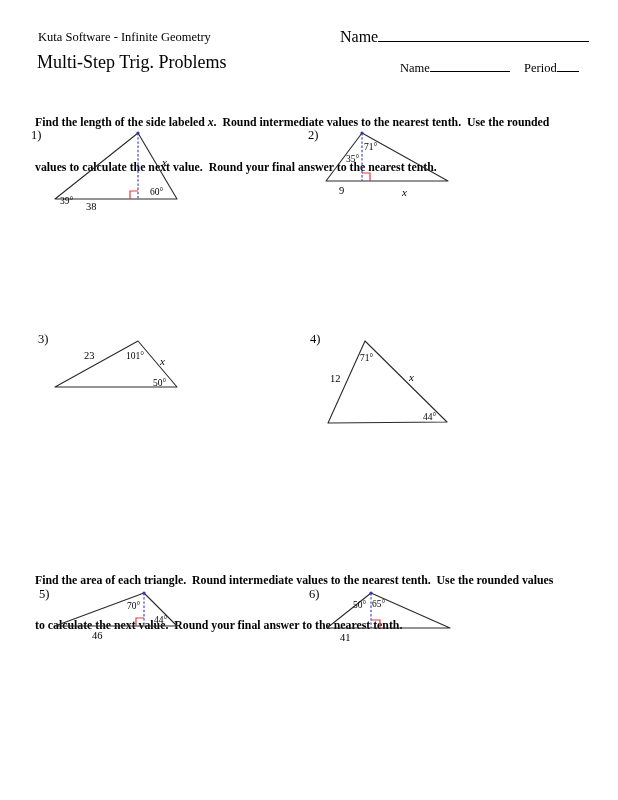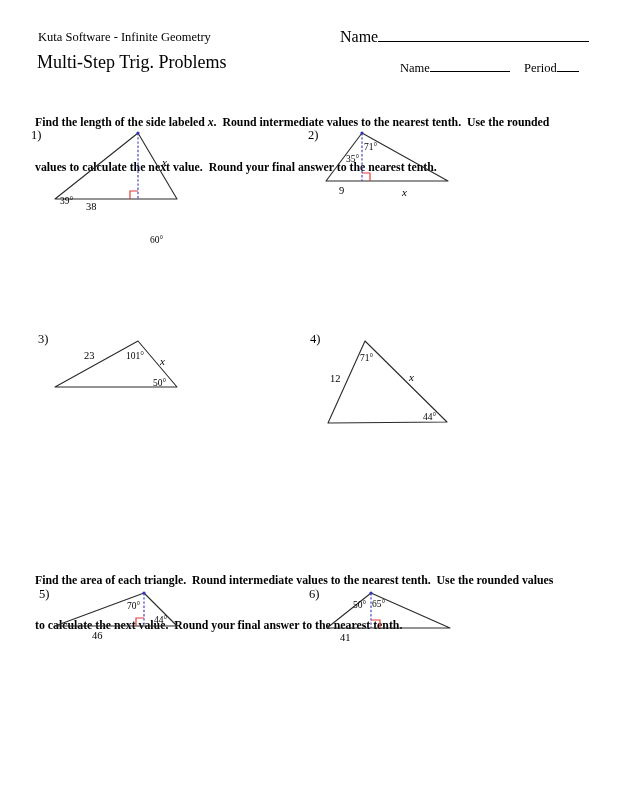--- a/index.html
+++ b/index.html
@@ -69,21 +69,21 @@
       <circle cx="144" cy="593" r="1.6" fill="#3333bb"></circle>
       <polyline points="136,626 136,618 144,618" fill="none" stroke="#e03c3c" stroke-width="1.2"></polyline>
       <polygon points="371,593 327,628 450,628" fill="none" stroke="#2a2a2a" stroke-width="1.1" stroke-linejoin="round"></polygon>
       <line x1="371" y1="593" x2="371" y2="628" stroke="#4747cc" stroke-width="1.2" stroke-dasharray="2.4,1.8"></line>
       <circle cx="371" cy="593" r="1.6" fill="#3333bb"></circle>
       <polyline points="380,628 380,620 371,620" fill="none" stroke="#e03c3c" stroke-width="1.2"></polyline>
     </svg>
   <div id="labels-layer">
       <div class="pnum" style="left: 31px; top: 128px;">1)</div>
       <div class="flabel lbl-angle" style="left: 60px; top: 188px; margin-top: 9px;">39°</div>
-      <div class="flabel lbl-angle" style="left: 150px; top: 188px; margin-top: 48px;">60°</div>
+      <div class="flabel lbl-angle" style="left: 150px; top: 188px;">60°</div>
       <div class="flabel lbl-var" style="left: 162px; top: 157px;">x</div>
       <div class="flabel lbl-side" style="left: 86px; top: 202px;">38</div>
       <div class="pnum" style="left: 308px; top: 128px;">2)</div>
       <div class="flabel lbl-angle" style="left: 364px; top: 143px;">71°</div>
       <div class="flabel lbl-angle" style="left: 346px; top: 155px;">35°</div>
       <div class="flabel lbl-side" style="left: 339px; top: 186px;">9</div>
       <div class="flabel lbl-var" style="left: 402px; top: 187px;">x</div>
       <div class="pnum" style="left: 38px; top: 332px;">3)</div>
       <div class="flabel lbl-side" style="left: 84px; top: 351px;">23</div>
       <div class="flabel lbl-angle" style="left: 126px; top: 352px;">101°</div>

